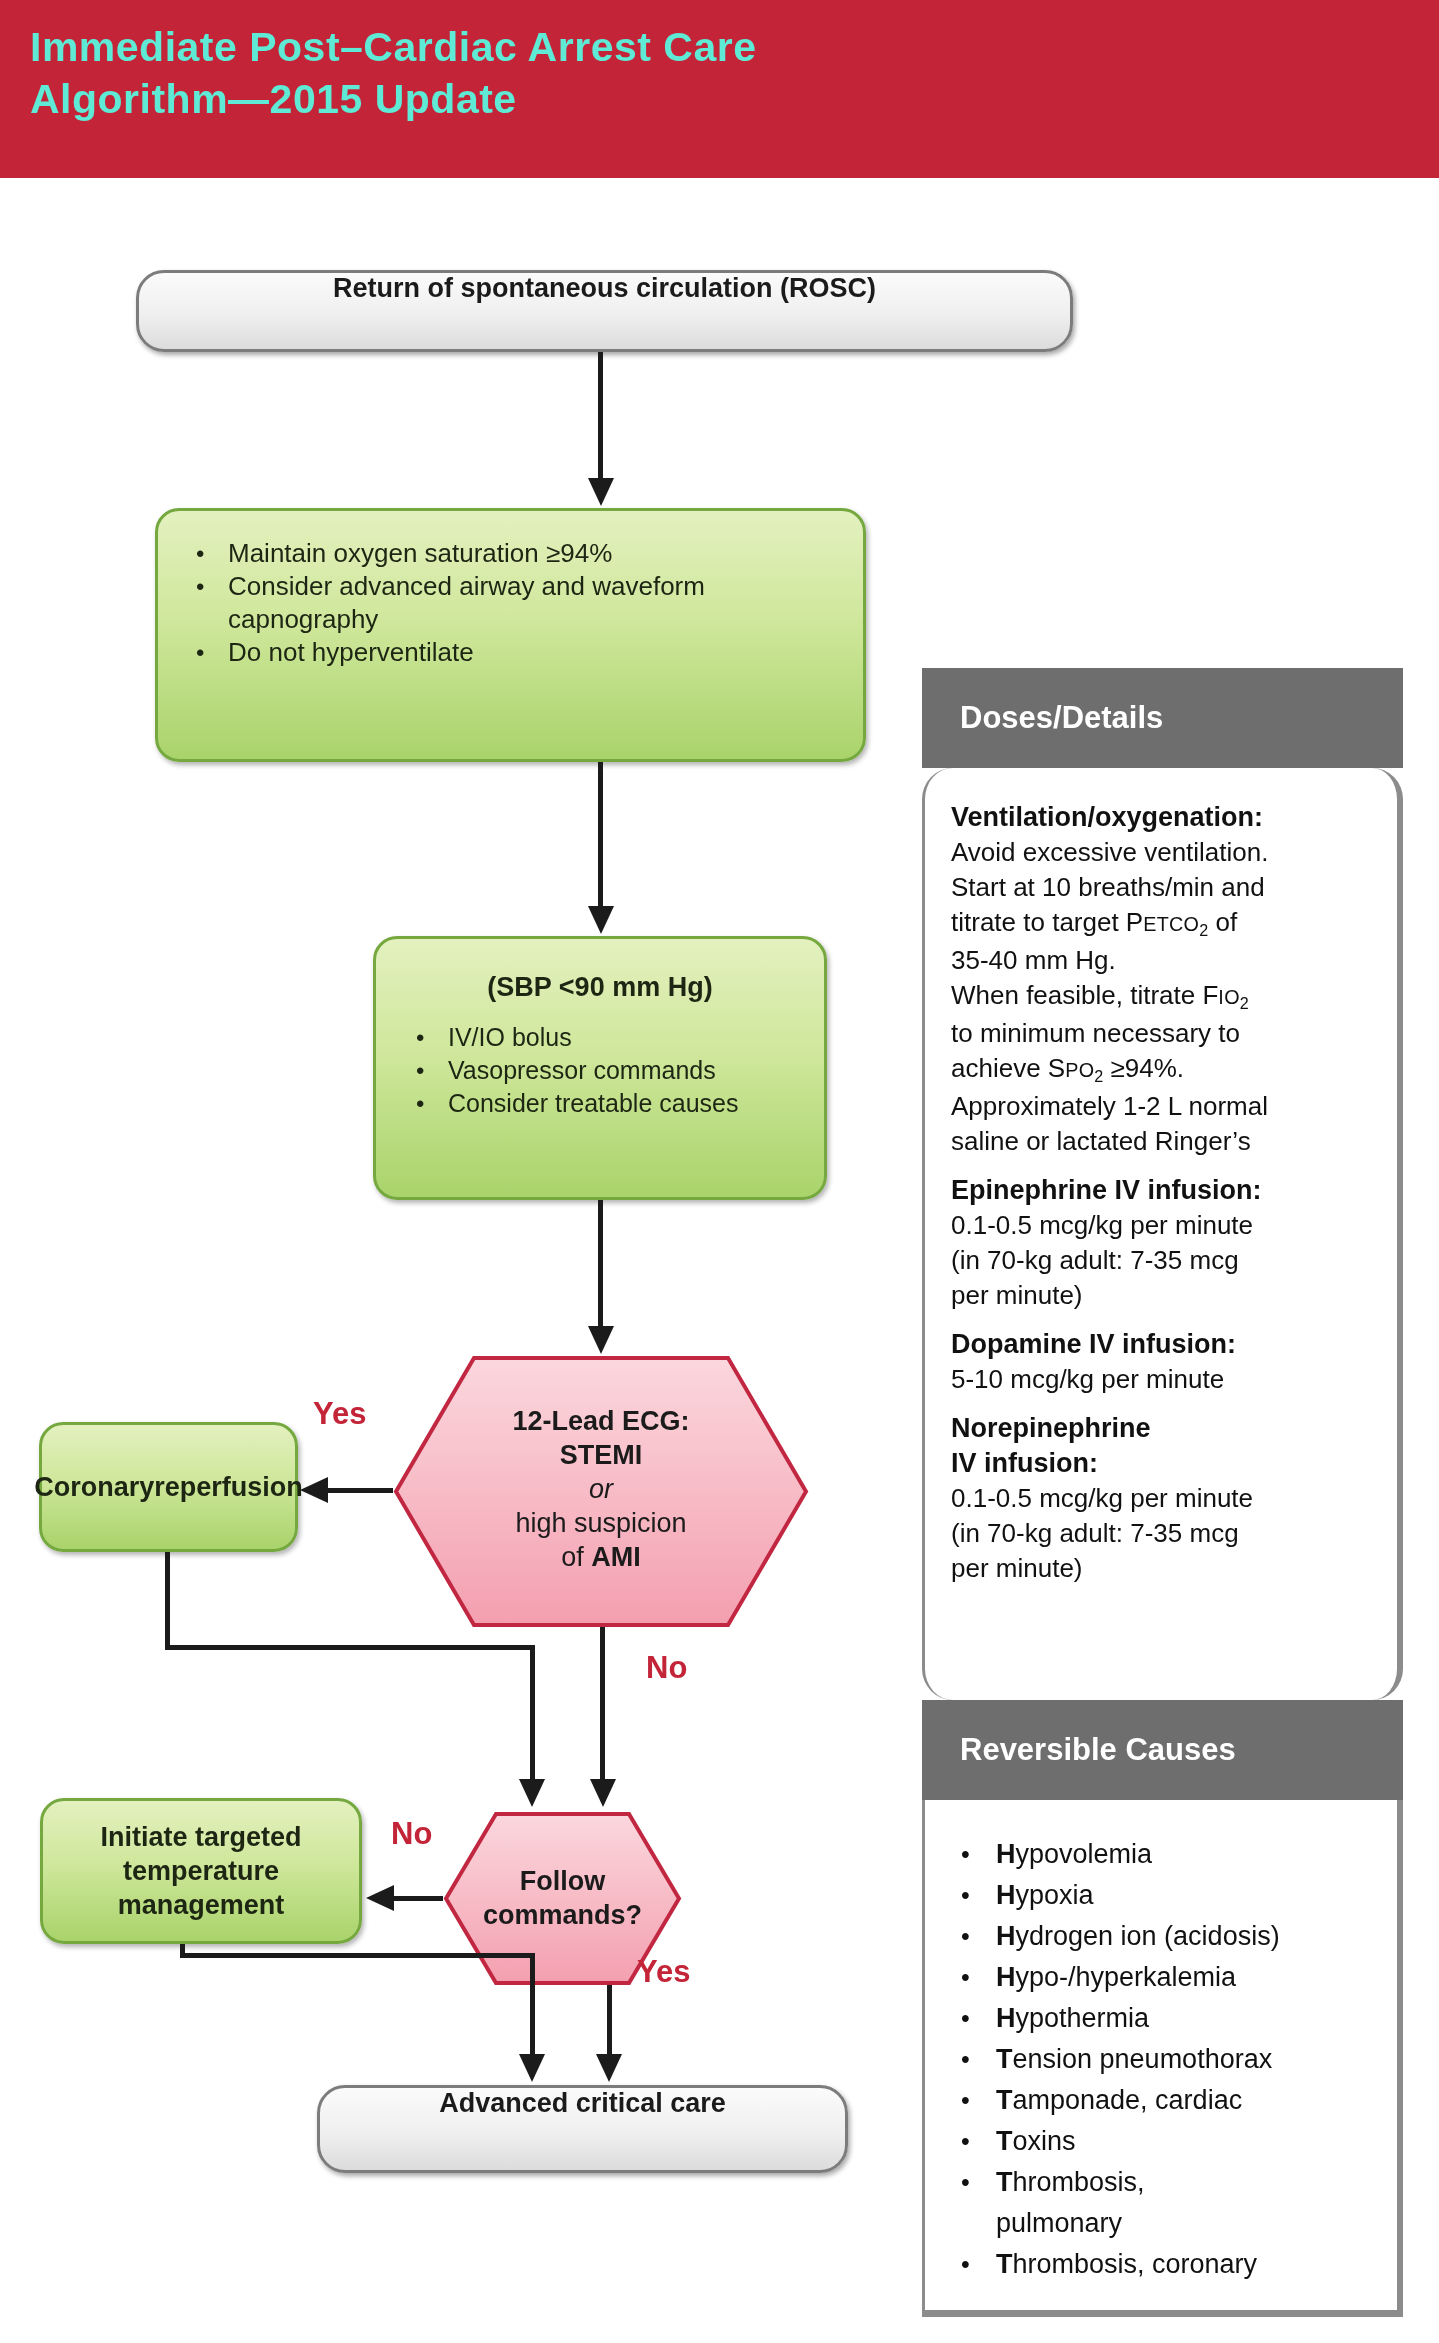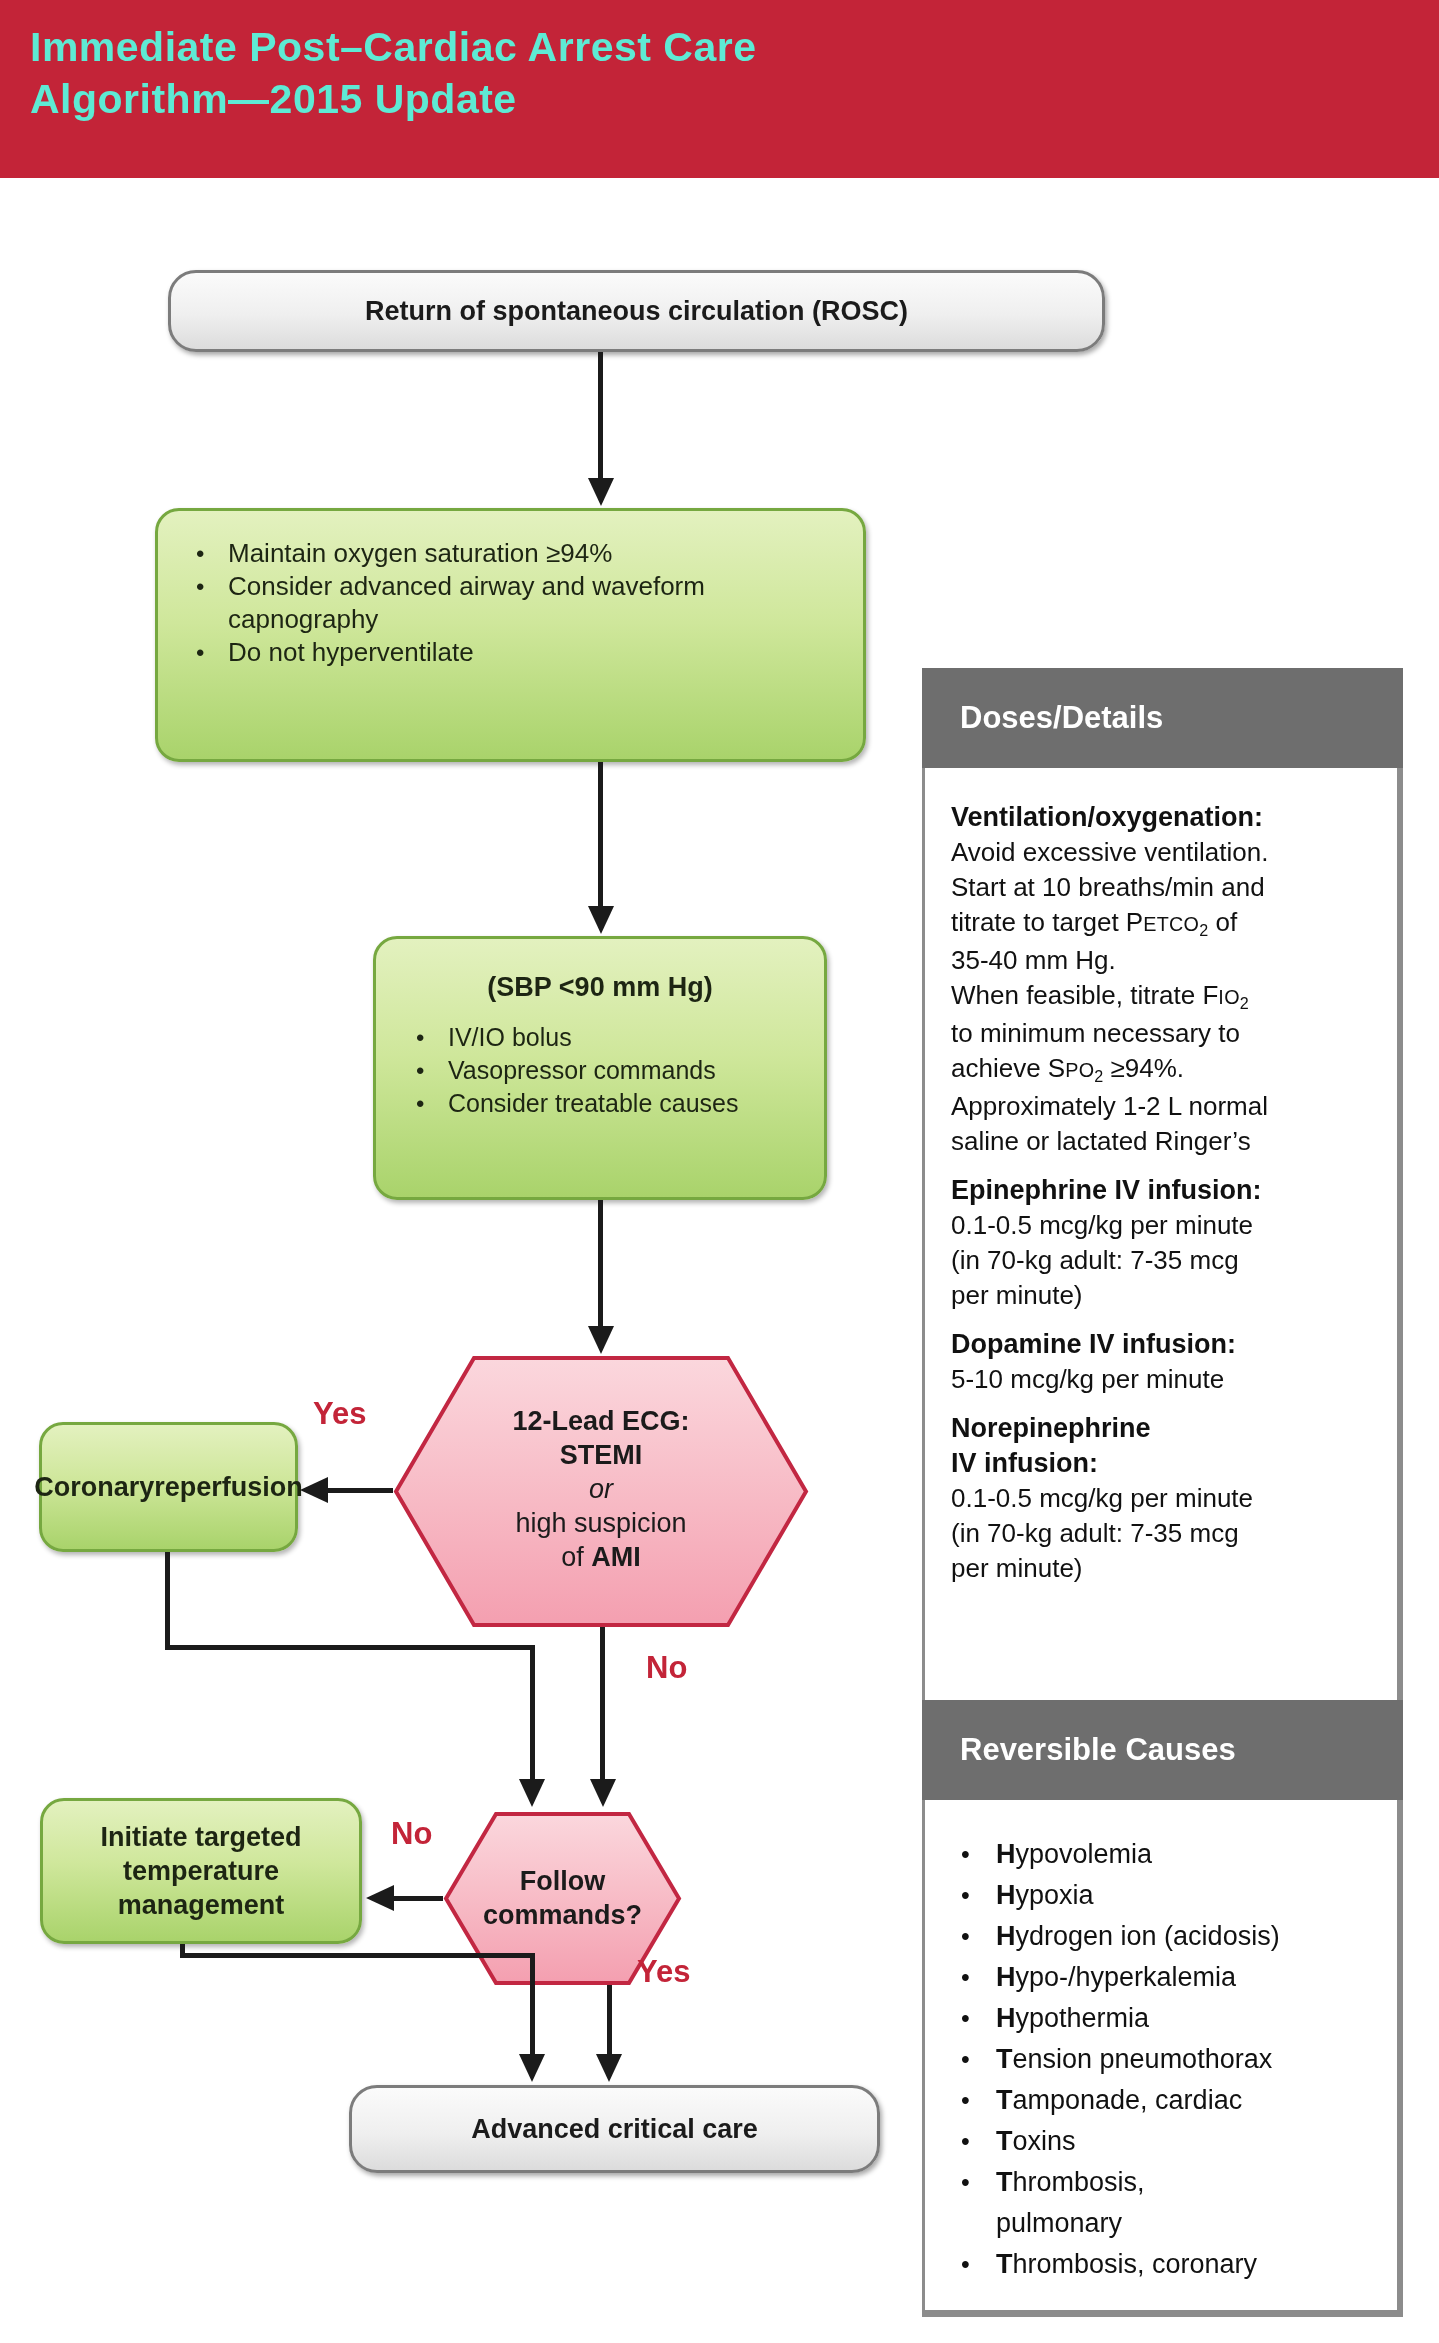--- a/index.html
+++ b/index.html
@@ -12,22 +12,22 @@
 
   
   .banner{position:absolute; left:0; top:0; width:1439px; height:178px; background:var(--banner-red);}
   .banner .t1,.banner .t2{position:absolute; left:30px; color:#5eead4; font-weight:bold; font-size:41px; letter-spacing:.5px; white-space:nowrap;}
   .banner .t1{top:24px;} .banner .t2{top:76px;}
 
   
   .gbox{position:absolute; border:3px solid #7c7c7c; border-radius:28px;
         background:linear-gradient(to bottom,#fbfbfb 0%,#efefef 55%,#dcdcdc 100%);
         box-shadow:2px 3px 5px rgba(0,0,0,.35);
-        display:flex; align-items:center; justify-content:center;
-        font-weight:bold; font-size:27px; color:#1b1b1b; text-align:center;margin-left:32px;}
+        display:flex; align-items:flex-start; justify-content:center;
+        font-weight:bold; font-size:27px; color:#1b1b1b; text-align:center;}
   .greenbox{position:absolute; border:3px solid var(--green-border); border-radius:24px;
         background:linear-gradient(to bottom,#e3f1bf 0%,#cfe79b 45%,#a9d36b 100%);
         box-shadow:2px 3px 5px rgba(0,0,0,.3); color:#1d2513;}
   #rosc{left:136px; top:270px; width:937px; height:82px;}
   #optimize{left:155px; top:508px; width:711px; height:254px; padding:26px 30px 0 38px;}
   #optimize .title{font-weight:bold; font-size:28px; margin-bottom:14px;}
   #treat{left:373px; top:936px; width:454px; height:264px; padding:30px 0 0 0;}
   #treat .title{font-weight:bold; font-size:27px; text-align:center; line-height:36px;}
   #treat .bullets{margin-top:16px; padding-left:40px;}
   #coronary{left:39px; top:1422px; width:259px; height:130px; display:flex; flex-direction:row;
@@ -53,21 +53,21 @@
   .ah-left{position:absolute; width:0; height:0; border-top:13px solid transparent;
            border-bottom:13px solid transparent; border-right:28px solid var(--line-black);}
 
   .decision-label{position:absolute; color:var(--label-red); font-weight:bold; font-size:31px;}
 
   
   .panel{position:absolute; left:922px; top:668px; width:481px;}
   .panel-header{width:481px; height:100px; background:var(--header-gray); color:#ffffff;
       font-weight:bold; font-size:31px; display:flex; align-items:center; padding-left:38px;}
   .panel-body{width:481px; background:#ffffff; border-left:3px solid #8c8c8c; border-right:6px solid #8c8c8c;}
-  #doses-body{height:932px; padding:32px 0 0 26px;}
+  #doses-body{height:932px; padding:32px 0 0 26px;border-radius:31px;}
   #causes-body{height:517px; padding:34px 0 0 0; border-bottom:7px solid #8c8c8c;}
   .rich-line{font-size:26px; line-height:35px; color:#111; white-space:nowrap;}
   .rich-line.gap{margin-top:14px;}
   .seg-b{font-weight:bold; font-size:27px;}
   .seg-n{}
   .seg-sc{font-size:0.76em; letter-spacing:.3px;}
   .seg-sub{font-size:0.62em; position:relative; top:0.3em;}
   .cause-item{position:relative; font-size:27px; line-height:41px; color:#111; padding-left:71px;}
   .cause-item .cdot{position:absolute; left:36px; top:0; font-size:25px;}
   .cause-item .lead{font-weight:bold;}

